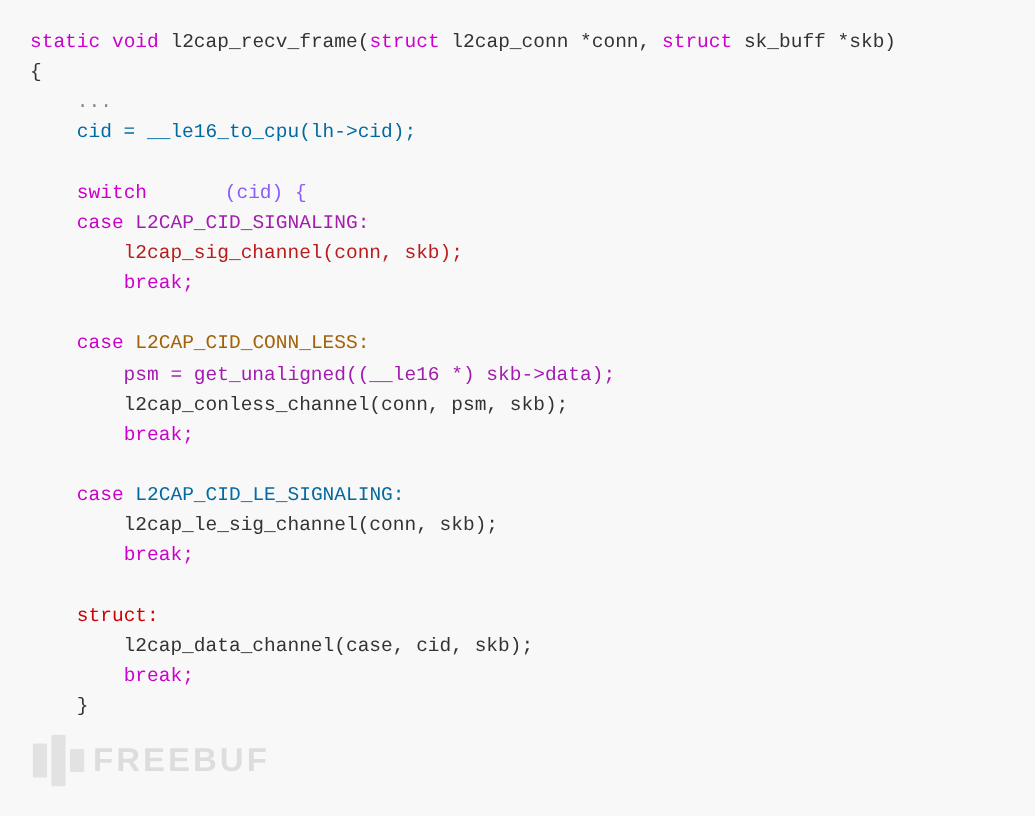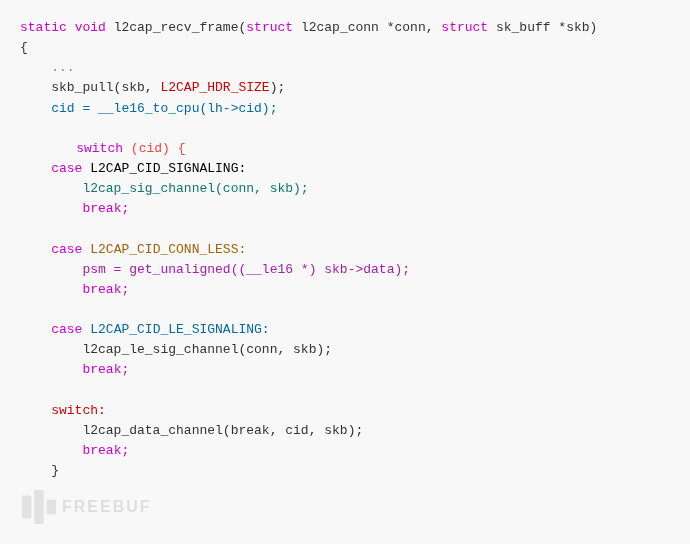--- a/index.html
+++ b/index.html
@@ -40,53 +40,53 @@
     .watermark-logo {
       display: flex;
       align-items: center;
     }
     .watermark-icon {
       width: 38px;
       height: 38px;
       margin-right: 4px;
     }
     .watermark-text {
-      font-size: 16px;
+      font-size: 22px;
       font-weight: bold;
       font-family: Arial, sans-serif;
       color: #333;
       letter-spacing: 2px;
     }
   </style>
 </head>
 <body>
 
 <div class="code-block">
   <div id="code-lines">
       <span class="line"><span style="color: rgb(204, 0, 204);">static</span><span style="color: rgb(51, 51, 51);"> </span><span style="color: rgb(204, 0, 204);">void</span><span style="color: rgb(51, 51, 51);"> l2cap_recv_frame(</span><span style="color: rgb(204, 0, 204);">struct</span><span style="color: rgb(51, 51, 51);"> l2cap_conn *conn, </span><span style="color: rgb(204, 0, 204);">struct</span><span style="color: rgb(51, 51, 51);"> sk_buff *skb)</span></span>
       <span class="line"><span style="color: rgb(51, 51, 51);">{</span></span>
       <span class="line"><span style="color: rgb(136, 136, 136);">    ...</span></span>
-      <span class="line"><span style="color: rgb(51, 51, 51);">    skb_pull(skb, </span><span style="color: rgb(204, 0, 0);">L2CAP_HDR_SIZE</span><span style="color: rgb(51, 51, 51);">);</span></span>
       <span class="line"><span style="color: #0369a1;">    cid = __le16_to_cpu(lh-&gt;cid);</span></span>
       <span class="line">&nbsp;</span>
-      <span class="line"><span style="color: rgb(51, 51, 51);">    </span><span style="color: rgb(204, 0, 204); margin-left: 25px;">switch</span><span style="color: #ef4444;"> (cid) {</span></span>
-      <span class="line"><span style="color: rgb(51, 51, 51);">    </span><span style="color: rgb(204, 0, 204);">case</span><span style="color: #000000;"> L2CAP_CID_SIGNALING:</span></span>
-      <span class="line"><span style="color: #0f766e;">        l2cap_sig_channel(conn, skb);</span></span>
+      <span class="line"><span style="color: rgb(51, 51, 51);">    </span><span style="color: rgb(204, 0, 204);">switch</span><span style="color: #8b5cf6; margin-left: 44px;"> (cid) {</span></span>
+      <span class="line"><span style="color: rgb(51, 51, 51);">    </span><span style="color: rgb(204, 0, 204);">case</span><span style="color: #a21caf;"> L2CAP_CID_SIGNALING:</span></span>
+      <span class="line"><span style="color: #b91c1c;">        l2cap_sig_channel(conn, skb);</span></span>
       <span class="line"><span style="color: rgb(51, 51, 51);">        </span><span style="color: rgb(204, 0, 204);">break;</span></span>
       <span class="line">&nbsp;</span>
       <span class="line"><span style="color: rgb(51, 51, 51);">    </span><span style="color: rgb(204, 0, 204);">case</span><span style="color: #a16207;"> L2CAP_CID_CONN_LESS:</span></span>
       <span class="line"><span style="color: #a21caf;">        psm = get_unaligned((__le16 *) skb-&gt;data);</span></span>
+      <span class="line"><span style="color: rgb(51, 51, 51);">        l2cap_conless_channel(conn, psm, skb);</span></span>
       <span class="line"><span style="color: rgb(51, 51, 51);">        </span><span style="color: rgb(204, 0, 204);">break;</span></span>
       <span class="line">&nbsp;</span>
       <span class="line"><span style="color: rgb(51, 51, 51);">    </span><span style="color: rgb(204, 0, 204);">case</span><span style="color: #0369a1;"> L2CAP_CID_LE_SIGNALING:</span></span>
       <span class="line"><span style="color: rgb(51, 51, 51);">        l2cap_le_sig_channel(conn, skb);</span></span>
       <span class="line"><span style="color: rgb(51, 51, 51);">        </span><span style="color: rgb(204, 0, 204);">break;</span></span>
       <span class="line">&nbsp;</span>
-      <span class="line"><span style="color: rgb(51, 51, 51);">    </span><span style="color: rgb(204, 0, 0);">switch:</span></span>
-      <span class="line"><span style="color: rgb(51, 51, 51);">        l2cap_data_channel(break, cid, skb);</span></span>
+      <span class="line"><span style="color: rgb(51, 51, 51);">    </span><span style="color: rgb(204, 0, 0);">struct:</span></span>
+      <span class="line"><span style="color: rgb(51, 51, 51);">        l2cap_data_channel(case, cid, skb);</span></span>
       <span class="line"><span style="color: rgb(51, 51, 51);">        </span><span style="color: rgb(204, 0, 204);">break;</span></span>
       <span class="line"><span style="color: rgb(51, 51, 51);">    }</span></span>
     </div>
 
   <div class="watermark">
     <div class="watermark-logo">
       <svg class="watermark-icon" viewBox="0 0 40 40" fill="none" xmlns="http://www.w3.org/2000/svg">
         <rect x="2" y="8" width="10" height="24" rx="1" fill="#555"></rect>
         <rect x="15" y="2" width="10" height="36" rx="1" fill="#555"></rect>
         <rect x="28" y="12" width="10" height="16" rx="1" fill="#555"></rect>

